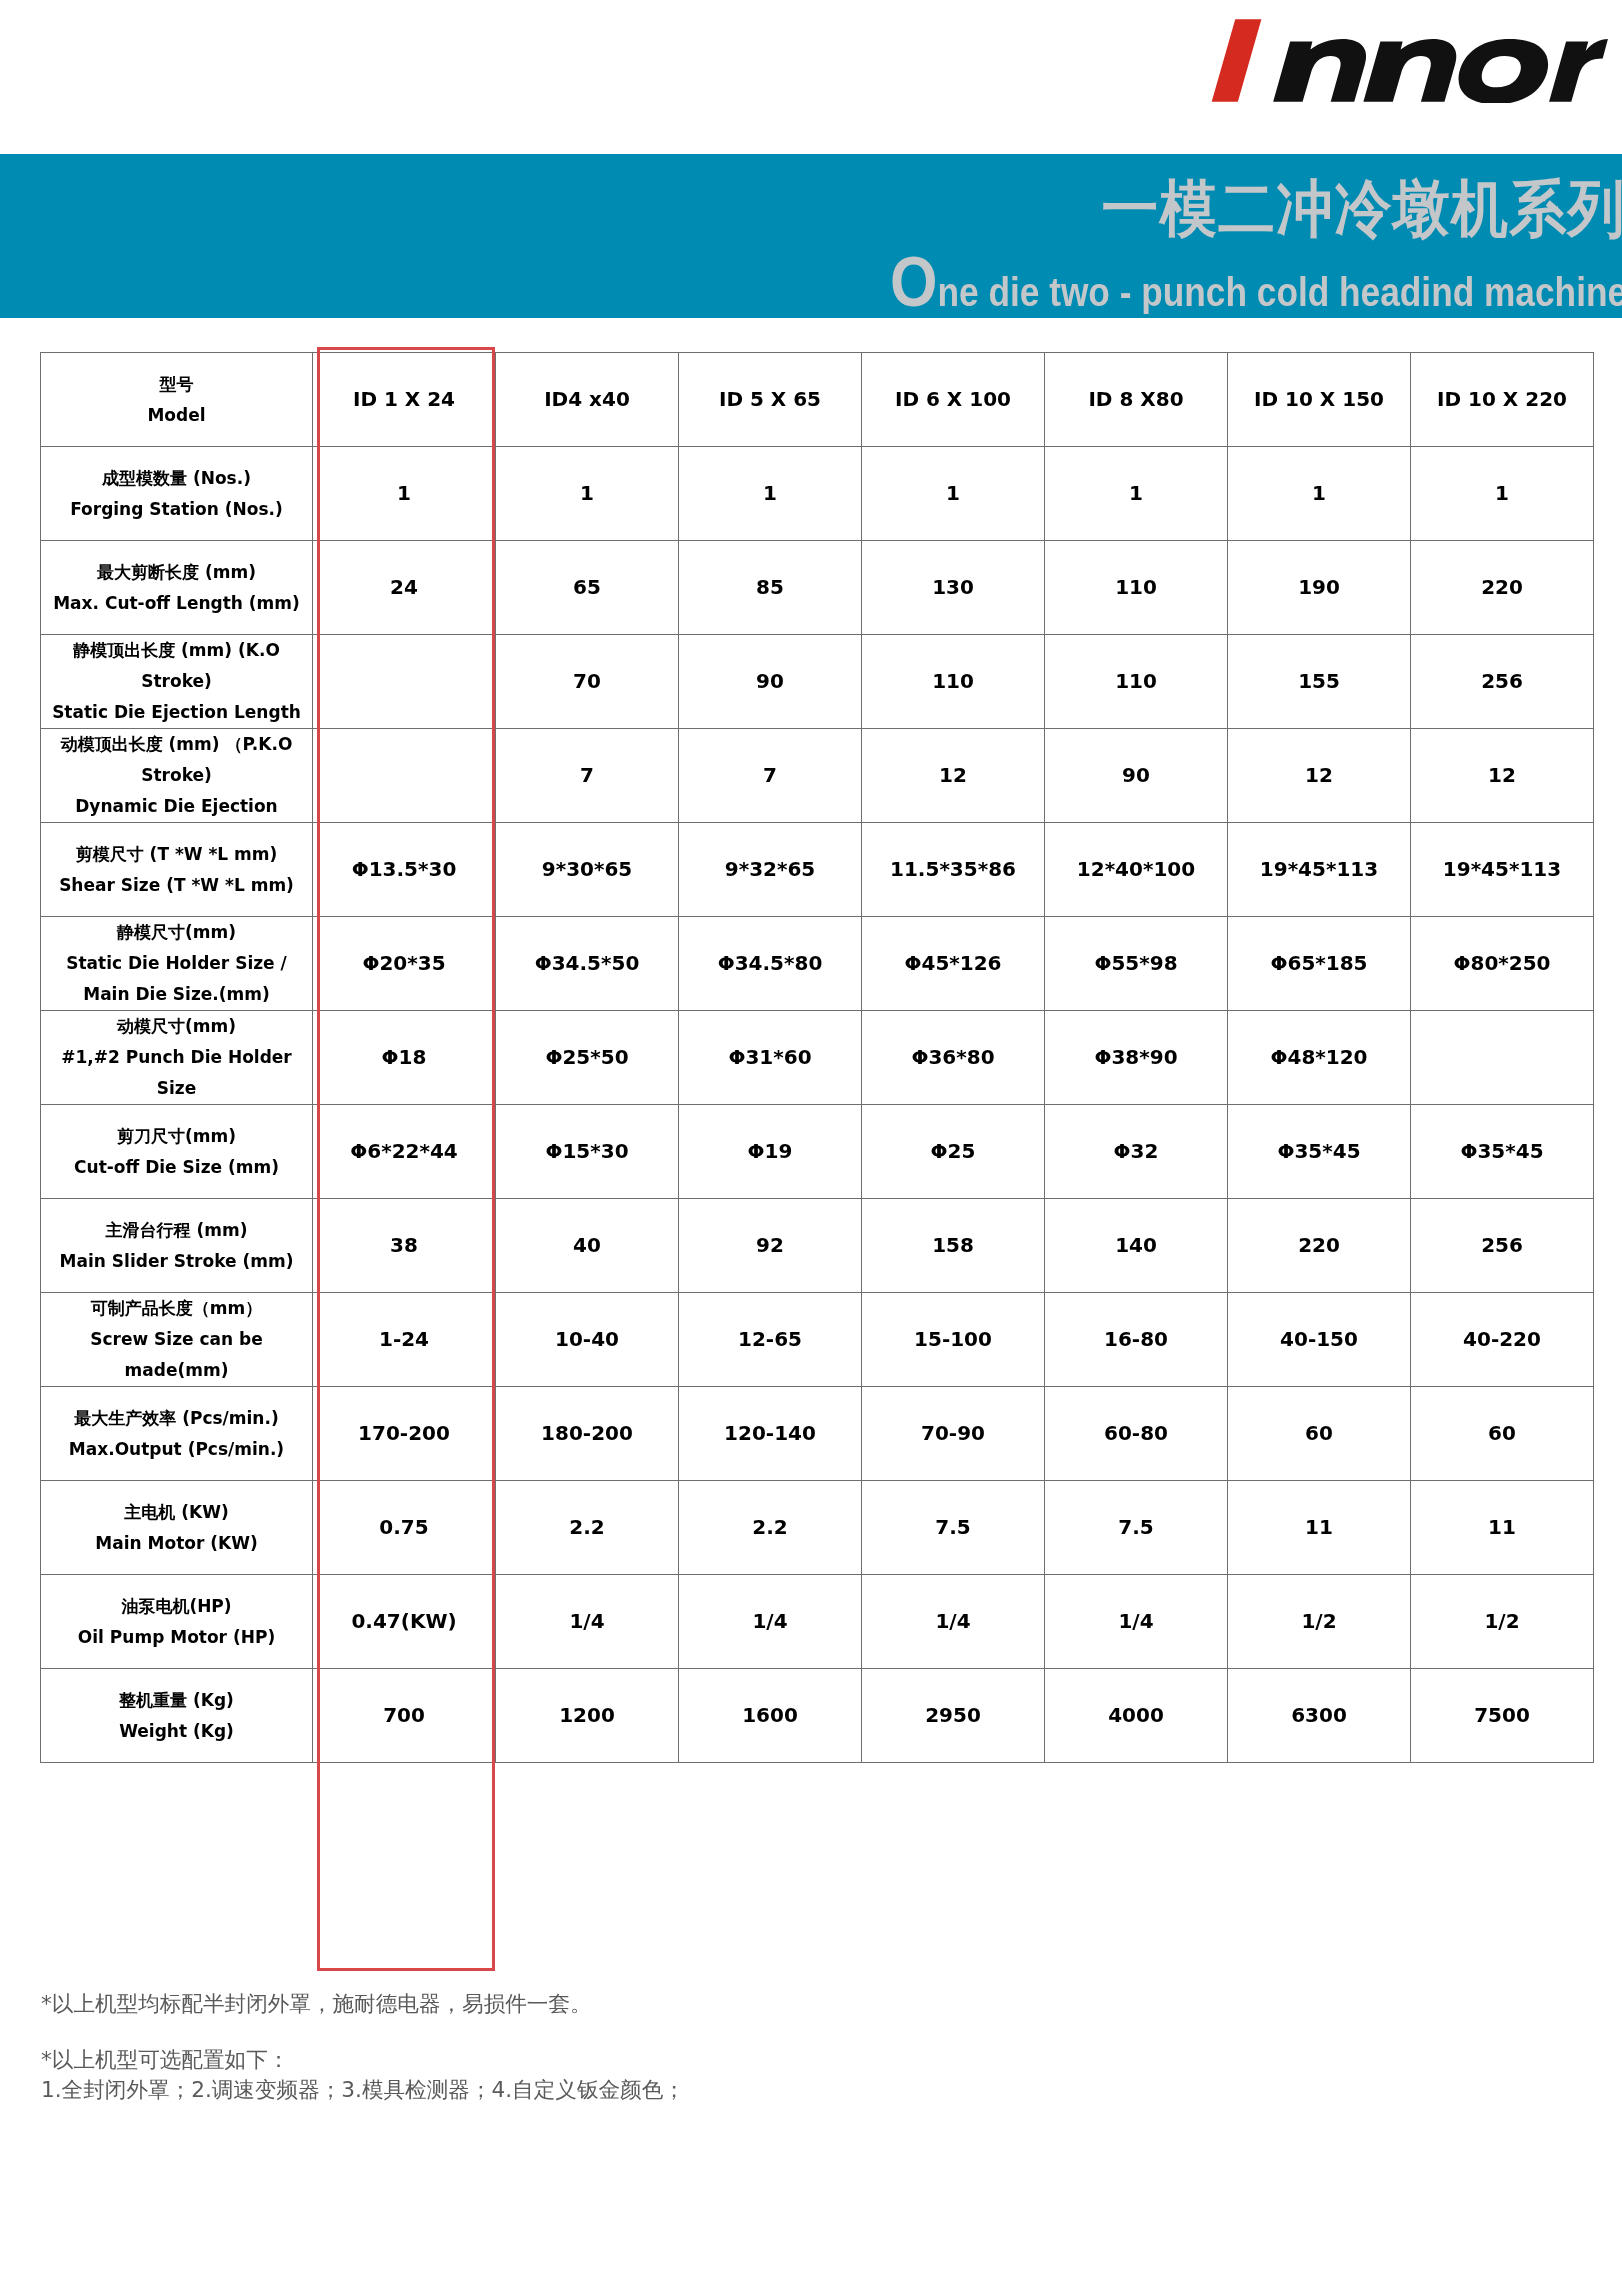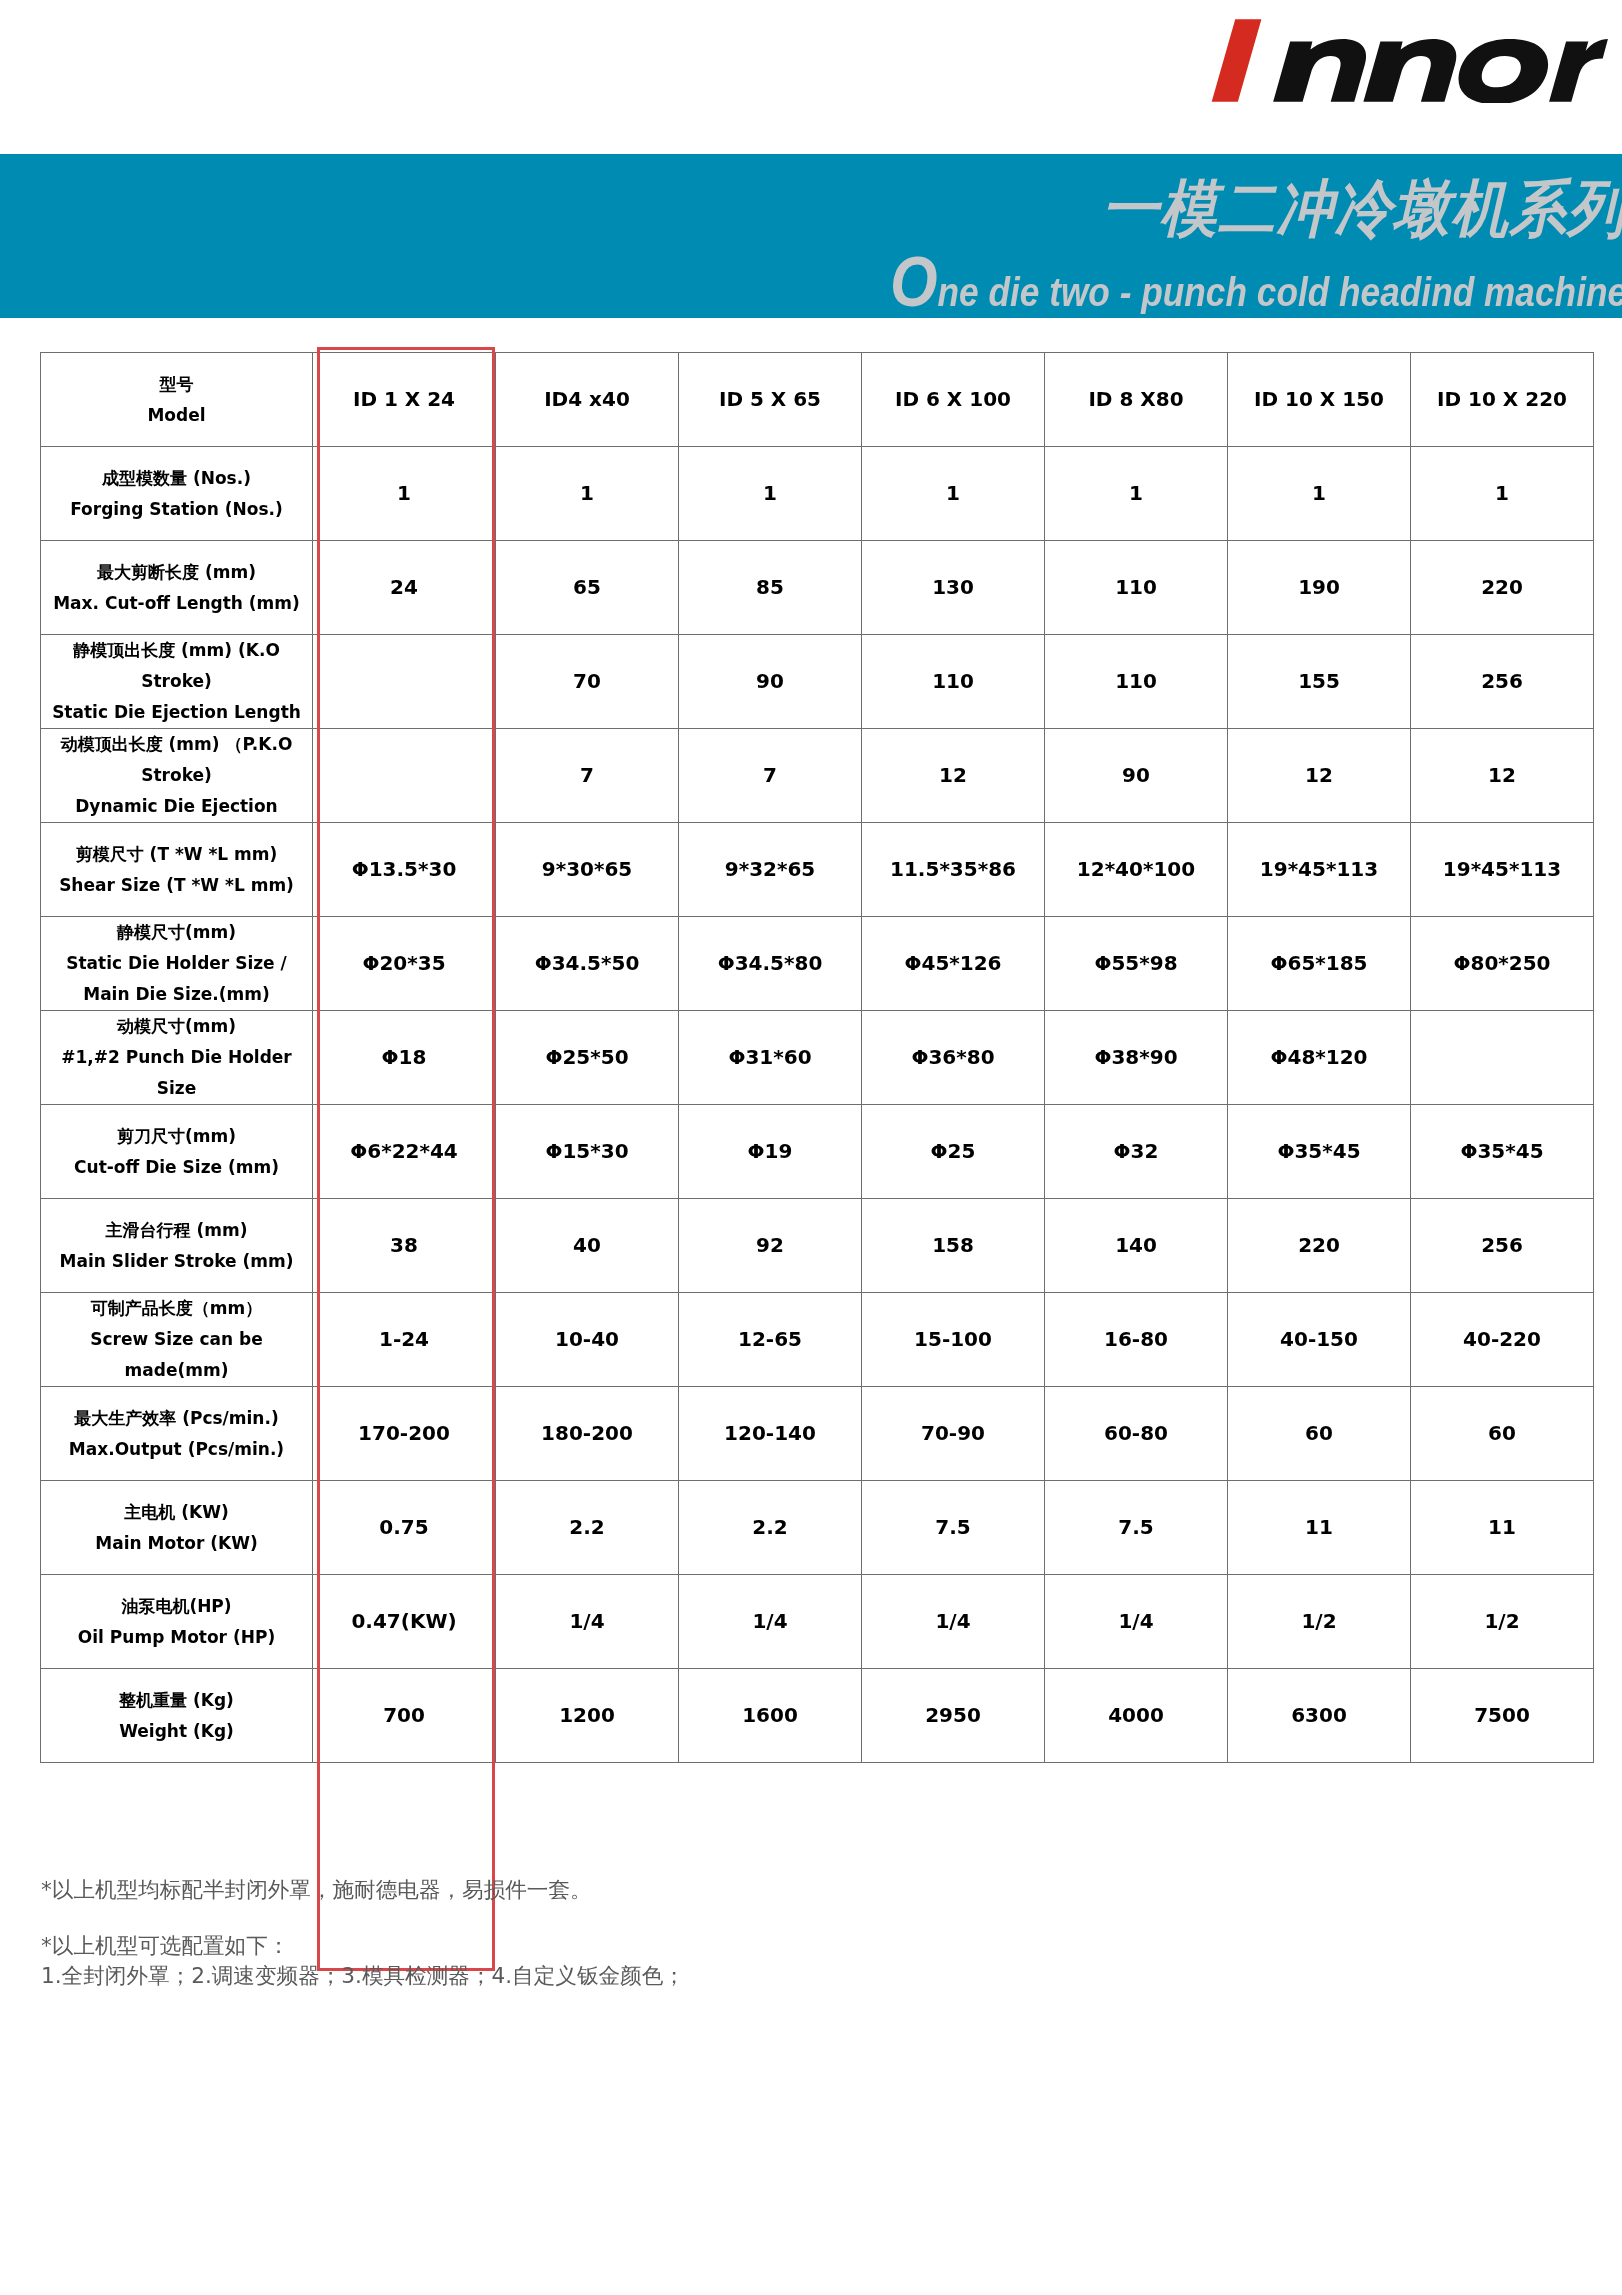--- a/index.html
+++ b/index.html
@@ -5,21 +5,21 @@
   html, body { margin:0; padding:0; }
   body {
     width:1623px; height:2295px; background:#ffffff; position:relative; overflow:hidden;
     font-family:"DejaVu Sans", "Liberation Sans", sans-serif; color:#000;
   }
   
   .logo { position:absolute; left:1209px; top:18.3px; width:399px; height:85px; }
   .logo svg { width:100%; height:100%; display:block; }
 
   
-  .banner { position:absolute; left:0; top:154px; width:1623px; height:164px; background:#008bb2; overflow:hidden;font-style:italic; }
+  .banner { position:absolute; left:0; top:154px; width:1623px; height:164px; background:#008bb2; overflow:hidden; }
   .banner-cn {
     position:absolute; right:-2.6px; top:23.6px; font-size:62px; font-weight:bold; color:#c3c7ca;
     letter-spacing:1.3px; white-space:nowrap; line-height:1;
     transform:scaleX(0.92); transform-origin:right center;
   }
   .banner-en {
     position:absolute; right:-3.9px; top:92px; white-space:nowrap; color:#c3c7ca; font-weight:bold; line-height:1;
     font-family:"Liberation Sans", "DejaVu Sans", sans-serif; transform:scaleX(0.86); transform-origin:right center;
   }
   .banner-en .big { font-size:71px; vertical-align:baseline; }
@@ -37,21 +37,21 @@
   .spec-table td.label .cn, .spec-table td.label .en { display:block; }
   .spec-table col.c-label { width:272px; }
   .spec-table col.c-data { width:183px; }
 
   .highlight {
     position:absolute; left:317px; top:347px; width:172px; height:1618px;
     border:3.9px solid #d9474a; box-sizing:content-box; pointer-events:none;
   }
 
   
-  .notes { position:absolute; left:41px; top:1875px; color:#5a5a5a; font-size:21.6px; line-height:30px; font-weight:normal; }
+  .notes { position:absolute; left:41px; top:1989px; color:#5a5a5a; font-size:21.6px; line-height:30px; font-weight:normal; }
   .notes p { margin:0; }
   .notes .gap { height:26px; }
 </style>
 </head>
 <body>
 
 <div class="logo">
   <svg viewBox="0 0 610 130">
     <polygon points="40,2 80,2 44,128 4,128" fill="#d42a1f"></polygon>
     <g fill="#111111">

